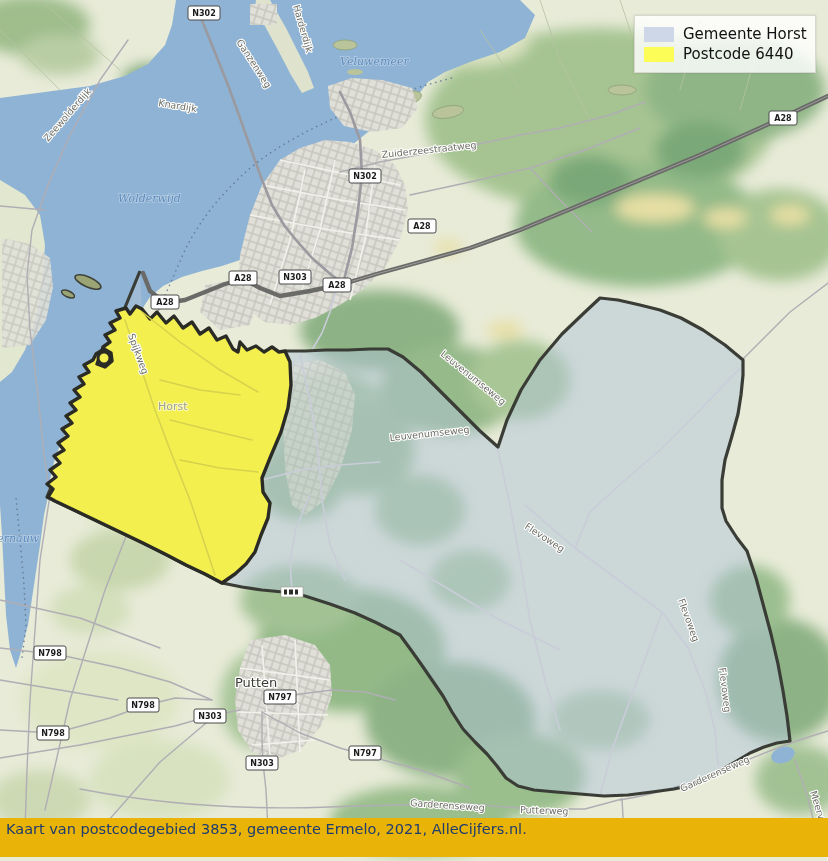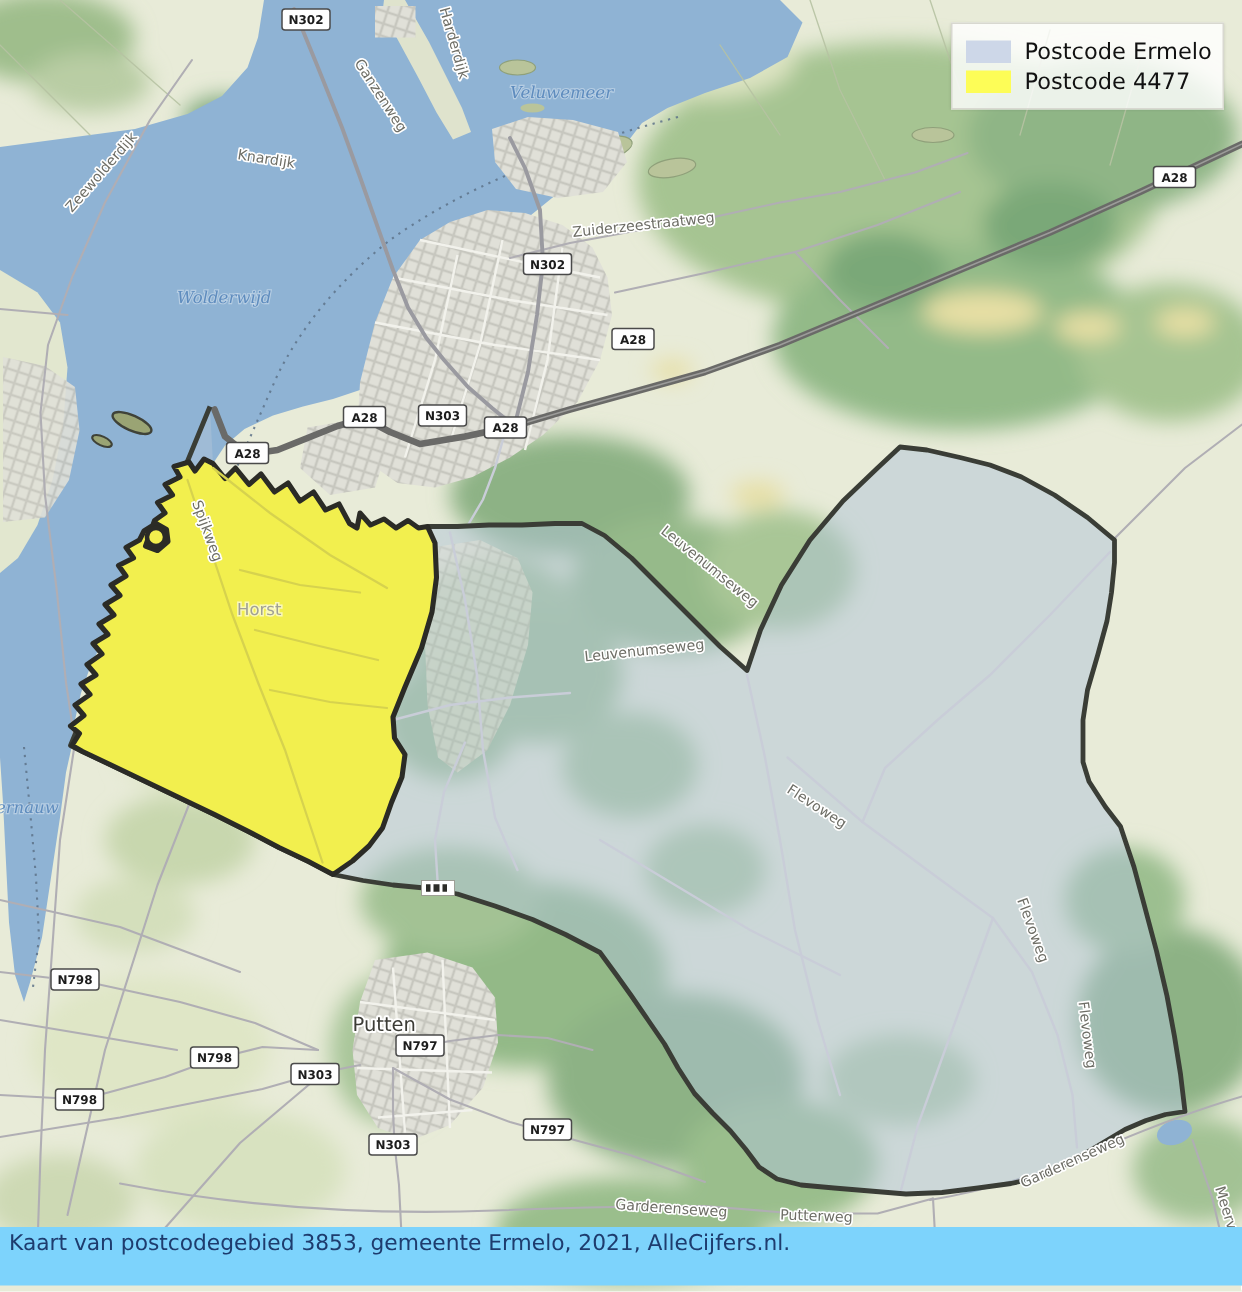--- a/index.html
+++ b/index.html
@@ -15,21 +15,21 @@
   .shield rect{fill:#fefefe;stroke:#4a4a4a;stroke-width:1;}
   .shield text{fill:#1c1c1c;font-size:8px;font-weight:bold;text-anchor:middle;
                font-family:"DejaVu Sans","Liberation Sans",sans-serif;}
   #legend{position:absolute;right:12px;top:15px;width:182px;background:rgba(255,255,255,.82);
           border:1px solid #d8d8d0;box-shadow:0 0 2px rgba(0,0,0,.15);padding:7px 9px;box-sizing:border-box;}
   .legend-row{display:flex;align-items:center;margin:2px 0;}
   .legend-swatch{width:30px;height:15px;margin-right:9px;flex:0 0 auto;}
   .sw-gemeente{background:#cdd7e8;}
   .sw-postcode{background:#fdfd57;}
   .legend-label{font-size:15px;color:#111;white-space:nowrap;}
-  #caption{position:absolute;left:0;top:818px;width:828px;height:39px;background:#7dd3fc;
+  #caption{position:absolute;left:0;top:818px;width:828px;height:39px;background:#eab308;
            padding:2px 0 0 6px;box-sizing:border-box;}
   .caption-line{font-size:14.5px;color:#1e3c6e;line-height:18.5px;white-space:nowrap;}
 </style>
 </head>
 <body>
 
 <div id="stage">
 
 <svg id="mapsvg" width="828" height="861" viewBox="0 0 828 861">
   <defs>
@@ -305,25 +305,25 @@
     <g class="shield" transform="translate(262,763)">
           <rect x="-16" y="-7" width="32" height="14" rx="2"></rect>
           <text y="3.2">N303</text>
         </g>
   </g>
 </svg>
 
   <div id="legend">
     <div class="legend-row">
       <span class="legend-swatch sw-gemeente"></span>
-      <span class="legend-label">Postcode Ermelo</span>
+      <span class="legend-label">Gemeente Horst</span>
     </div>
     <div class="legend-row">
       <span class="legend-swatch sw-postcode"></span>
-      <span class="legend-label">Postcode 4477</span>
+      <span class="legend-label">Postcode 6440</span>
     </div>
   </div>
 
   <div id="caption">
     <div class="caption-line">Kaart van postcodegebied 3853, gemeente Ermelo, 2021, AlleCijfers.nl.</div>
   </div>
 
 </div>
 
 </body></html>

